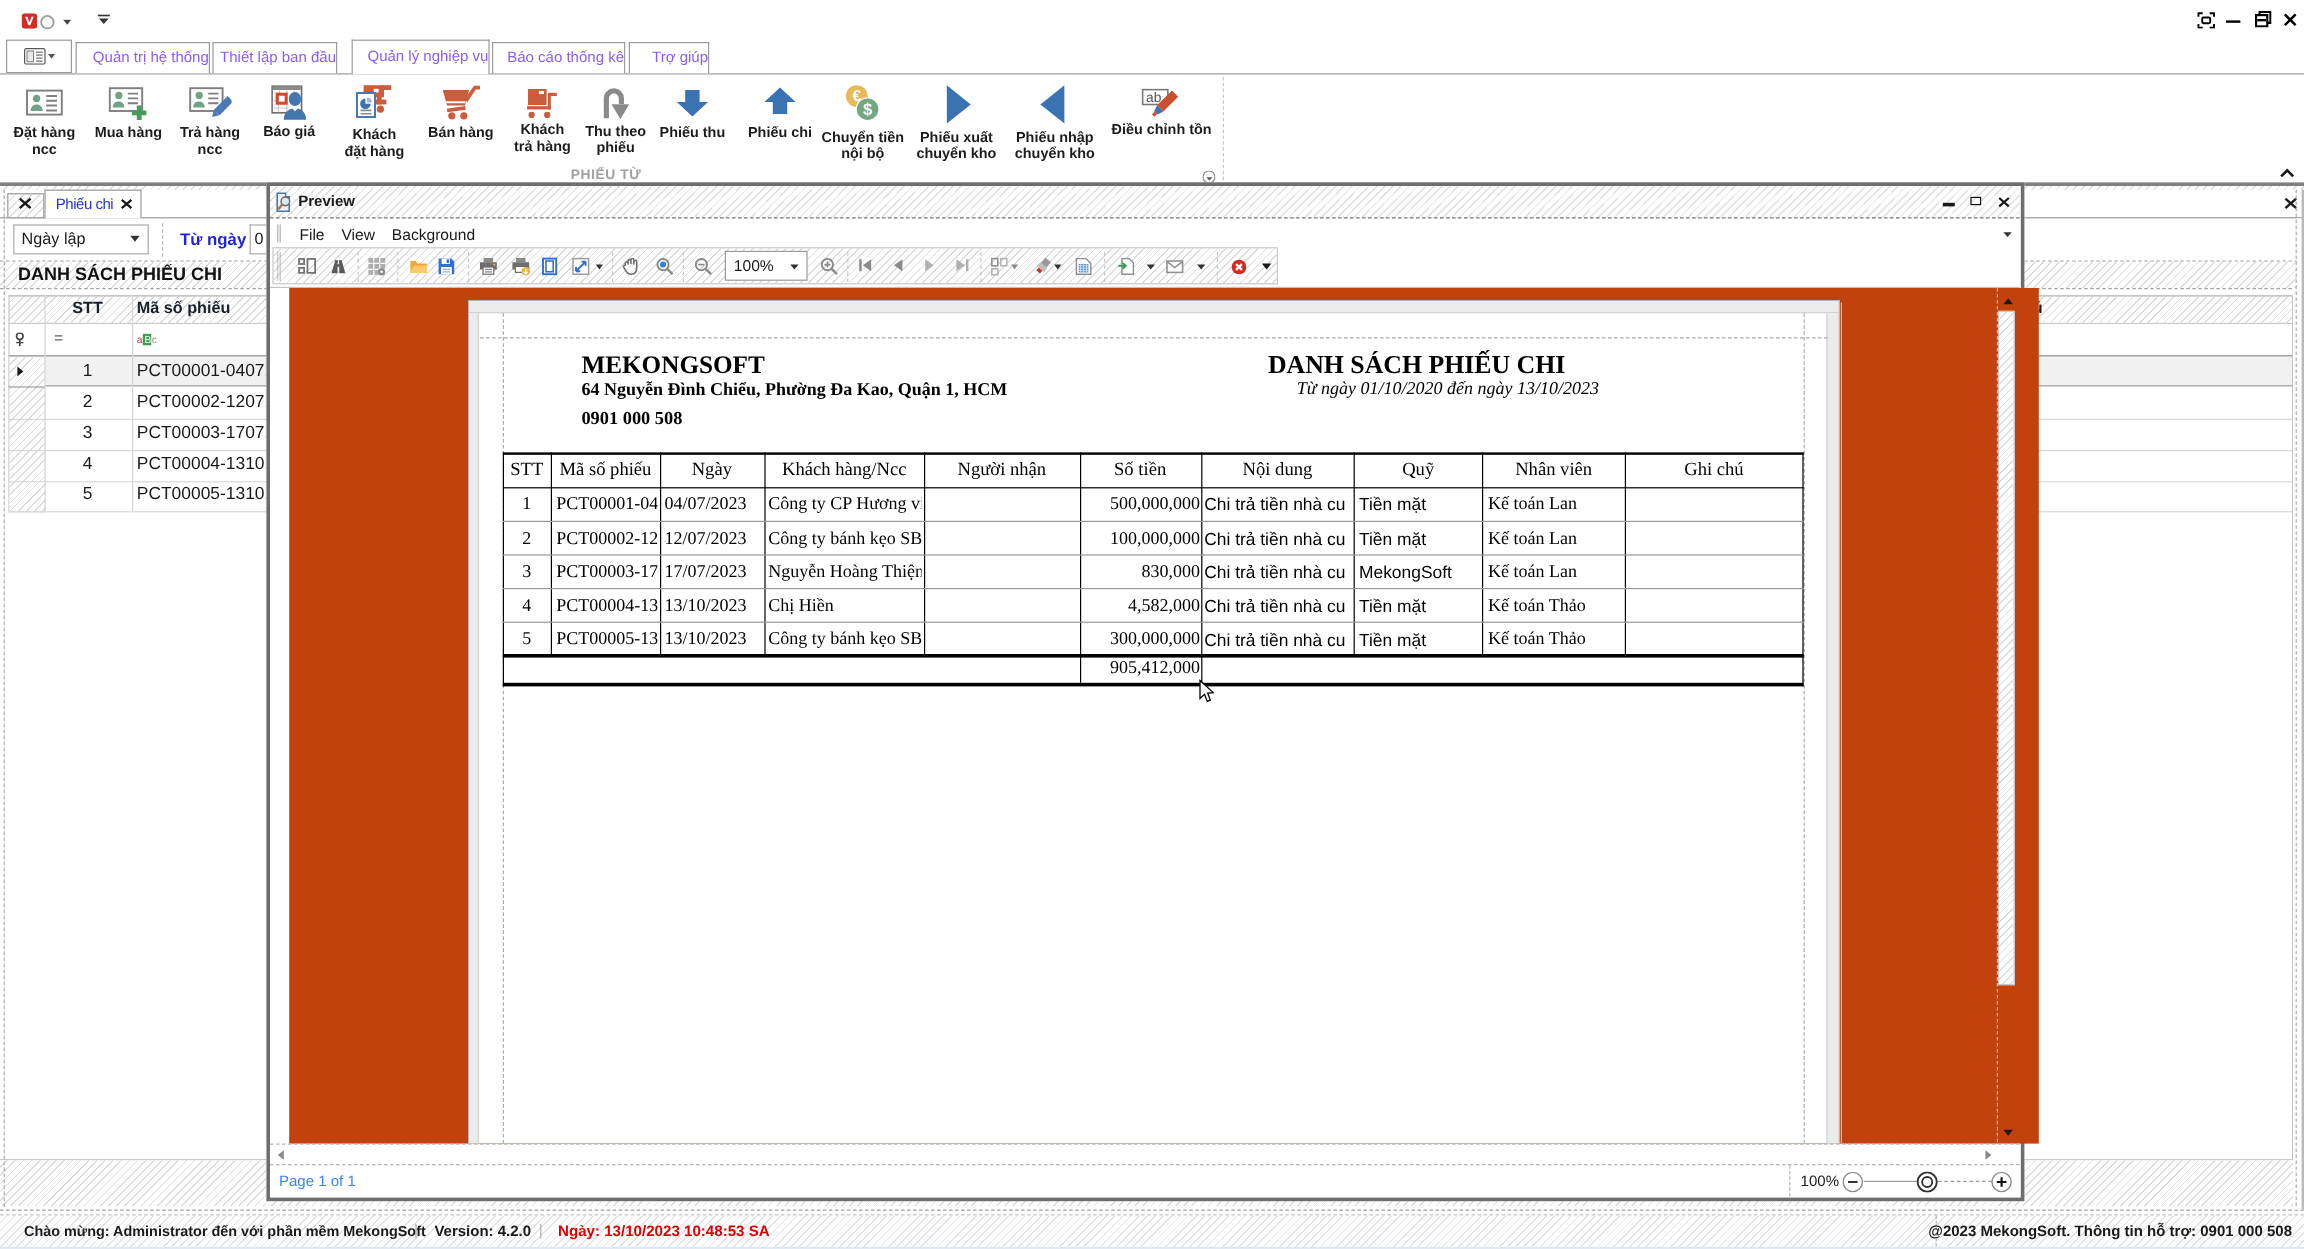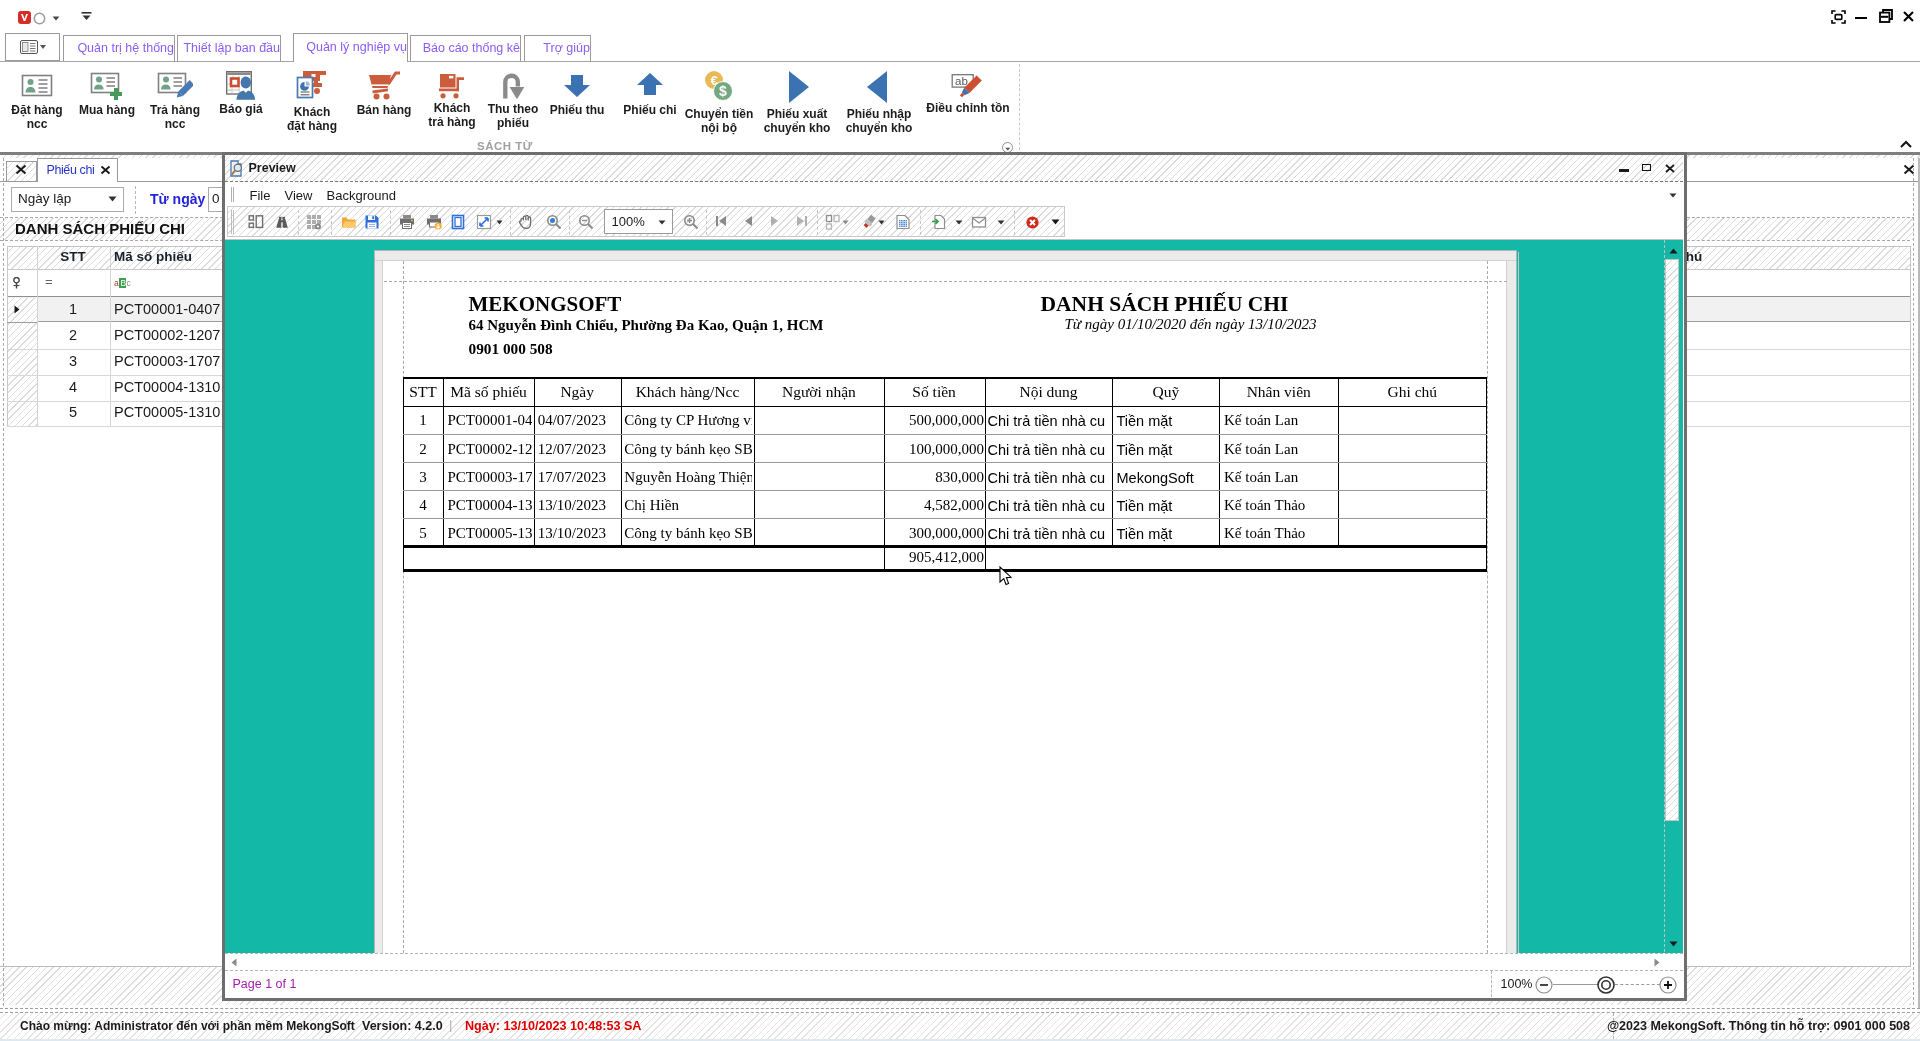--- a/index.html
+++ b/index.html
@@ -237,21 +237,21 @@
         <g transform="rotate(45 14.5 22.5)">
           <rect x="11" y="-1" width="7.3" height="17.5" fill="#cb4f30"></rect>
           <path d="M11 16.5 h7.3 l-1.6 5 h-4.1 z" fill="#3e74ad"></path>
           <rect x="13.2" y="21.5" width="2.9" height="3.4" fill="#cb4f30"></rect>
         </g>
       </svg>
     <div class="rlb">Điều chỉnh tồn</div>
   </div>
 
   <div class="abs" style="left:1019px;top:2px;height:86px;border-left:1px dashed #c9c9c9;"></div>
-  <div class="abs" style="left:380px;top:78px;width:250px;text-align:center;font-size:11.5px;font-weight:bold;color:#a0a0a0;letter-spacing:0.5px;">SÁCH TỪ</div>
+  <div class="abs" style="left:380px;top:78px;width:250px;text-align:center;font-size:11.5px;font-weight:bold;color:#a0a0a0;letter-spacing:0.5px;">PHIẾU TỪ</div>
   <svg class="abs" style="left:1002px;top:80px;" width="11" height="11" viewBox="0 0 11 11">
       <circle cx="5.5" cy="5.5" r="5" fill="none" stroke="#8f8f8f" stroke-width="1"></circle>
       <path d="M3.2 5.8 l2.6 2.6 2.6-2.6 z" fill="#555"></path>
     </svg>
   <svg class="abs" style="left:1900px;top:78px;" width="12" height="8" viewBox="0 0 12 8">
       <path d="M1 7 L6 2 L11 7" fill="none" stroke="#1a1a1a" stroke-width="2.2"></path>
     </svg>
 </div>
 <div class="abs" style="left:0;top:152px;width:1920px;height:3px;background:#7f7f7f;"></div>
 
@@ -546,21 +546,21 @@
     <svg class="abs" style="left:801px;top:9px;" width="13" height="13" viewBox="0 0 17 17">
         <circle cx="8.5" cy="8.5" r="8" fill="#d42a1e"></circle>
         <path d="M5.3 5.3 L11.7 11.7 M11.7 5.3 L5.3 11.7" stroke="#fff" stroke-width="2.6"></path>
       </svg>
     <svg class="abs" style="left:826px;top:12px;" width="9" height="6" viewBox="0 0 9 6">
         <path d="M0.5 0.5 h8 L4.5 5.5 Z" fill="#1a1a1a"></path>
       </svg>
   </div>
   <style>.tbi{top:7px;} .tsep{top:3px;width:1px;height:25px;border-left:1px dashed #c6c6c6;}</style>
 
-  <div class="abs" id="pvcontent" style="left:0;top:85.5px;width:1458px;height:712.5px;background:#14b8a6;overflow:hidden;">
+  <div class="abs" id="pvcontent" style="left:16px;top:85.5px;width:1458px;height:712.5px;background:#c2410c;overflow:hidden;">
 
     <div class="abs" style="left:149px;top:10px;width:1145.5px;height:703px;">
 
       <div class="abs" style="left:0;top:0;width:1143px;height:703px;background:#fff;border-top:1px solid #b4b4b4;border-left:1px solid #b4b4b4;border-right:1px solid #b4b4b4;"></div>
       <div class="abs" style="left:1144.5px;top:2px;width:1px;height:701px;background:#c6c6c6;"></div>
 
       <div class="abs" style="left:1px;top:1px;width:1141px;height:10px;background:#ebebeb;border-bottom:1px solid #d2d2d2;"></div>
       <div class="abs" style="left:1px;top:11px;width:8px;height:692px;background:#ebebeb;border-right:1px solid #d2d2d2;"></div>
       <div class="abs" style="left:1132.5px;top:11px;width:10px;height:692px;background:#ebebeb;border-left:1px solid #d2d2d2;"></div>
 
@@ -692,21 +692,21 @@
 
   <div class="abs" style="left:0;top:798px;width:1458px;height:1px;border-top:1px dashed #b5b5b5;"></div>
   <div class="abs" style="left:0;top:815.5px;width:1458px;height:1px;border-top:1px dashed #b5b5b5;"></div>
   <svg class="abs" style="left:6px;top:803px;" width="6" height="9" viewBox="0 0 6 9">
       <path d="M5.5 0.5 V8.5 L0.5 4.5 Z" fill="#8a8a8a"></path>
     </svg>
   <svg class="abs" style="left:1429px;top:803px;" width="6" height="9" viewBox="0 0 6 9">
       <path d="M0.5 0.5 V8.5 L5.5 4.5 Z" fill="#8a8a8a"></path>
     </svg>
 
-  <div class="abs" style="left:8px;top:822px;font-size:12.5px;color:#a21caf;text-align:center;">Page 1 of 1</div>
+  <div class="abs" style="left:8px;top:822px;font-size:12.5px;color:#3b82f6;text-align:center;">Page 1 of 1</div>
   <div class="abs" style="left:1266px;top:816px;height:26px;border-left:1px dashed #b5b5b5;"></div>
   <div class="abs" style="left:1276px;top:822px;font-size:12.5px;color:#1a1a1a;">100%</div>
   <svg class="abs" style="left:1310px;top:821px;" width="18" height="18" viewBox="0 0 18 18">
       <circle cx="9" cy="9" r="8" fill="#fff" stroke="#8f8f8f" stroke-width="1.2"></circle>
       <path d="M5 9 h8" stroke="#333" stroke-width="1.8"></path>
     </svg>
   <div class="abs" style="left:1328px;top:829.5px;width:45px;height:1px;background:#9a9a9a;"></div>
   <svg class="abs" style="left:1372px;top:821px;" width="18" height="18" viewBox="0 0 18 18">
       <circle cx="9" cy="9" r="8" fill="#fff" stroke="#333" stroke-width="1.6"></circle>
       <circle cx="9" cy="9" r="4.2" fill="none" stroke="#333" stroke-width="1.6"></circle>

